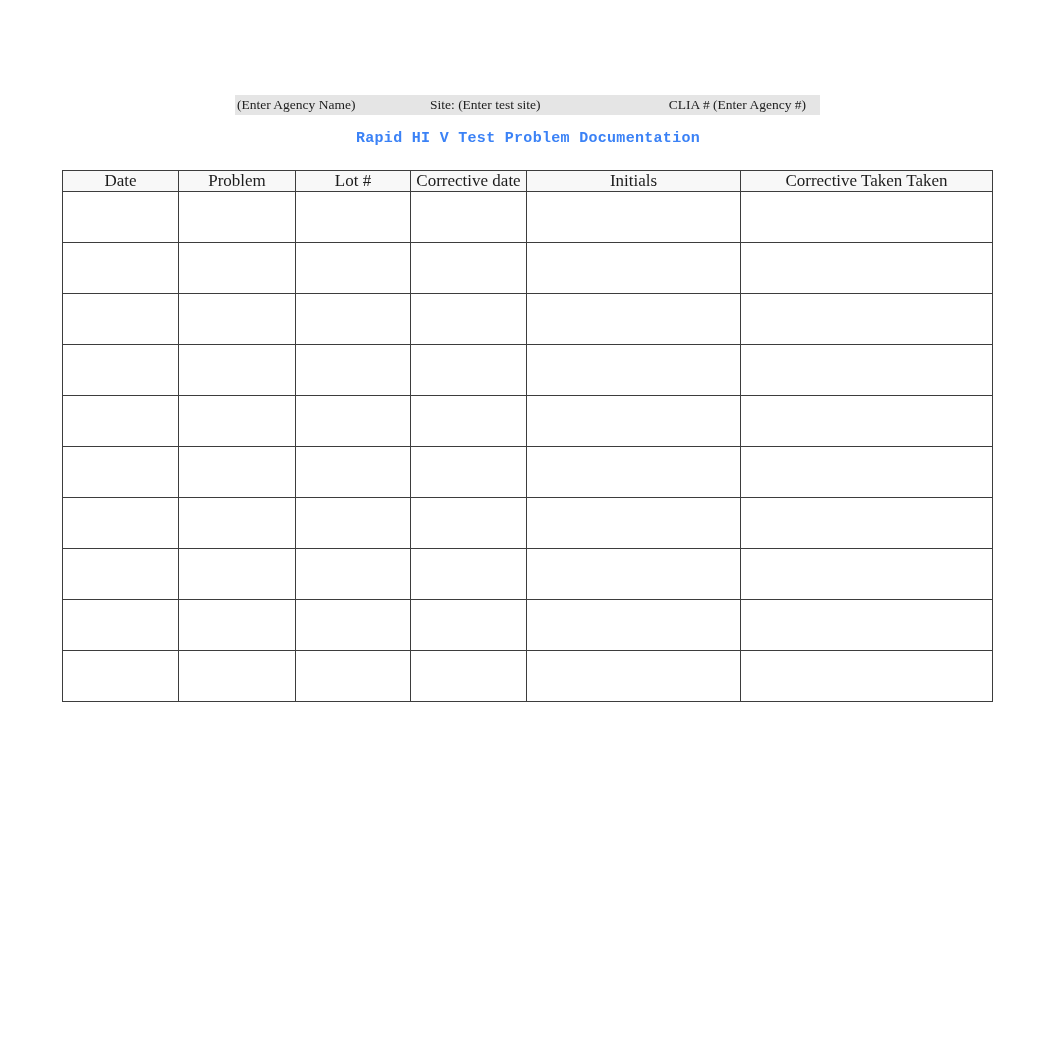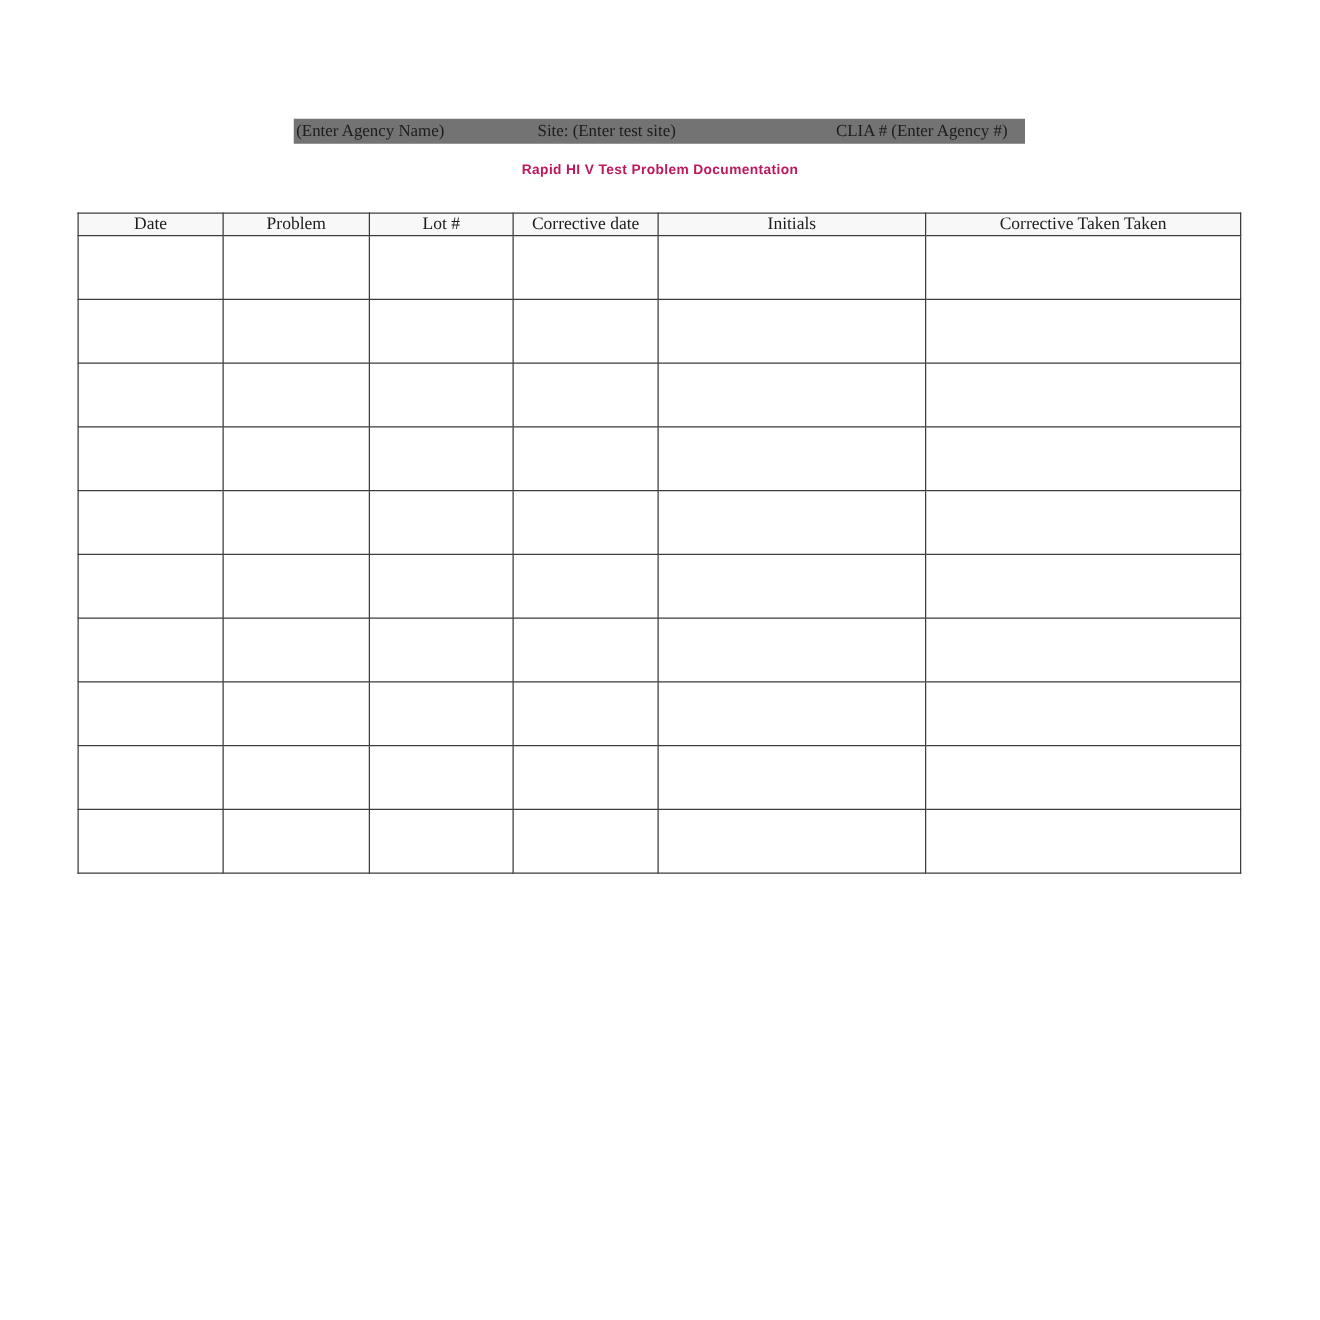--- a/index.html
+++ b/index.html
@@ -31,36 +31,36 @@
   #highlight-bar .agency { position: absolute; left: 2px; }
   #highlight-bar .site   { position: absolute; left: 195px; }
   #highlight-bar .clia   { position: absolute; right: 14px; }
   
   #doc-title {
     position: absolute;
     left: 0;
     top: 130px;
     width: 1056px;
     text-align: center;
-    font-family: Liberation Sans, sans-serif;
+    font-family: Liberation Mono, monospace;
     font-weight: bold;
-    font-size: 11px;
+    font-size: 15px;
     letter-spacing: 0.3px;
-    color: #be185d;
+    color: #3b82f6;
   }
   
   #doc-table {
     position: absolute;
     left: 62px;
     top: 170px;
     width: 930px;
     border-collapse: collapse;
     table-layout: fixed;
     font-family: "Liberation Serif", serif;
-    font-size: 14px;
+    font-size: 17px;
     color: #1c1c1c;
   }
   #doc-table th, #doc-table td {
     border: 1px solid #3d3d3d;
     padding: 0;
   }
   #doc-table th {
     height: 17px;
     font-weight: normal;
     text-align: center;
@@ -71,21 +71,21 @@
     height: 50px;
     background: #ffffff;
   }
   #doc-table { border-bottom: 1px solid #9a9a9a; }
 </style>
 </head>
 <body>
 
 <div id="page">
 
-  <div id="highlight-bar" style="background: #737373;">
+  <div id="highlight-bar" style="background: #e5e5e5;">
     <span class="agency">(Enter Agency Name)</span>
     <span class="site">Site: (Enter test site)</span>
     <span class="clia">CLIA # (Enter Agency #)</span>
   </div>
 
   <div id="doc-title">Rapid HI V Test Problem Documentation</div>
 
   <table id="doc-table">
     <colgroup>
       <col style="width:116px">

